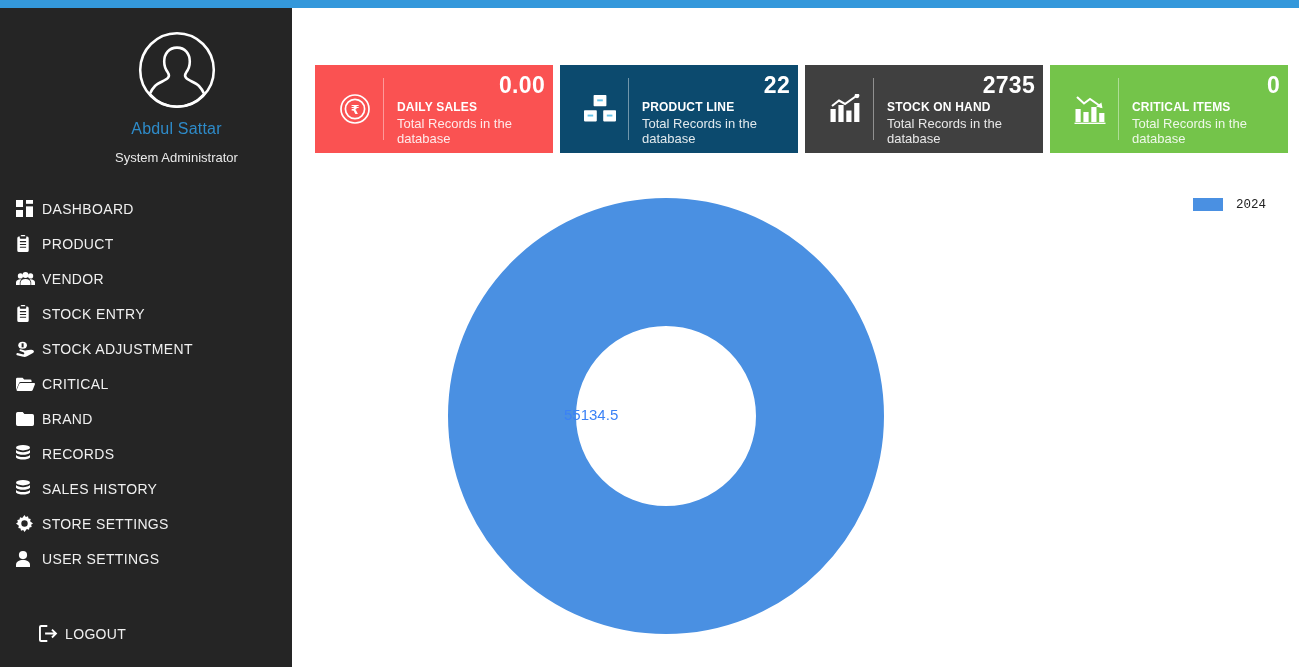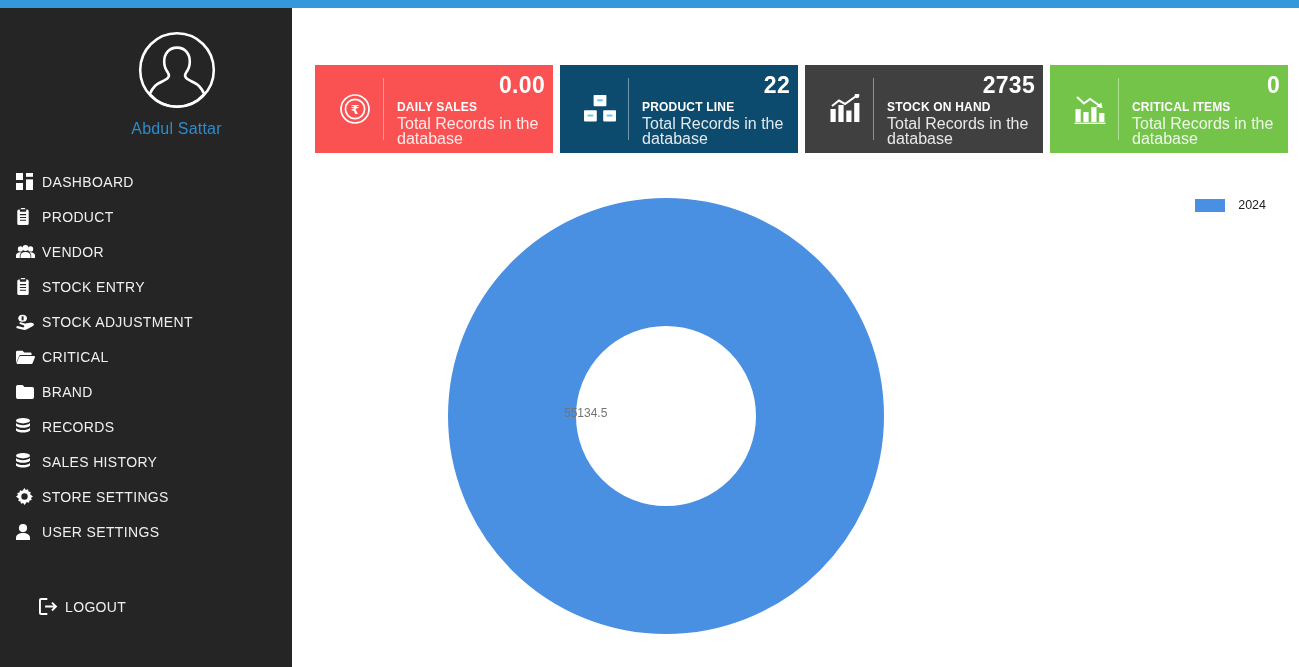--- a/index.html
+++ b/index.html
@@ -81,41 +81,41 @@
   .card .card-value {
     font-size:23px; font-weight:bold; line-height:26px;
     letter-spacing:.3px;
     text-align:right;
   }
   .card .card-title {
     font-size:12px; font-weight:bold; line-height:16px;
     letter-spacing:.2px; margin-top:1px;
   }
   .card .card-sub {
-    font-size:16px; line-height:15px; margin-top:1px;
+    font-size:13px; line-height:15px; margin-top:1px;
     color:rgba(255,255,255,.88);
   }
 
   
   .legend {
     position:absolute; right:33px; top:190px;
-    display:flex; align-items:flex-end; gap:13px;
+    display:flex; align-items:flex-start; gap:13px;font-family:Liberation Mono, monospace;
   }
   .legend-swatch { width:30px; height:13px; background:#4a90e2; display:block; }
   .legend-label { font-size:12.5px; color:#222222; }
 
   
   .chart-area {
     position:absolute; left:0; top:0; width:1007px; height:659px;
     pointer-events:none;
   }
   .donut-svg { position:absolute; left:156px; top:190px; }
   .donut-label {
     position:absolute; left:272px; top:398px;
-    font-size:12px; color:#737373;
+    font-size:15px; color:#3b82f6;
   }
 </style>
 </head>
 <body>
 
 <div id="app">
 
   <div class="topbar"></div>
 
   <div class="sidebar">
@@ -125,20 +125,21 @@
         <circle cx="50" cy="50" r="46" fill="none" stroke="#ffffff" stroke-width="3.2"></circle>
         <path d="M50 22 c-10 0 -16 7.5 -16 17.5 0 7 2.5 11 4.5 13.5 1.5 2 1.5 5 0.5 6.5
                  -2.5 3.5 -12 6 -16.5 10.5 -3 3 -5 6.5 -6.5 10
                  A46 46 0 0 0 50 96 A46 46 0 0 0 84 80
                  c-1.5 -3.5 -3.5 -7 -6.5 -10 -4.5 -4.5 -14 -7 -16.5 -10.5
                  -1 -1.5 -1 -4.5 0.5 -6.5 2 -2.5 4.5 -6.5 4.5 -13.5 0 -10 -6 -17.5 -16 -17.5 z" fill="none" stroke="#ffffff" stroke-width="3.2" stroke-linejoin="round"></path>
       </svg>
     </div>
 
     <div class="user-name">Abdul Sattar</div>
+    <div class="user-role">System Administrator</div>
 
     <div class="nav">
 
       <div class="nav-item">
         <span class="ico">
           <svg width="17" height="17" viewBox="0 0 16 16">
               <rect x="0" y="0" width="6.6" height="6.6"></rect>
               <rect x="9.4" y="0" width="6.6" height="3.6"></rect>
               <rect x="0" y="9.4" width="6.6" height="6.6"></rect>
               <rect x="9.4" y="6" width="6.6" height="10"></rect>

